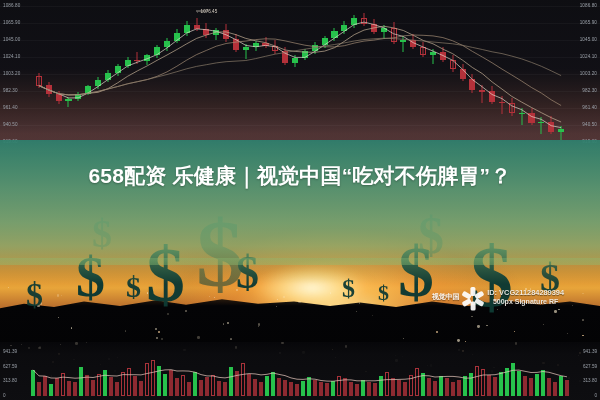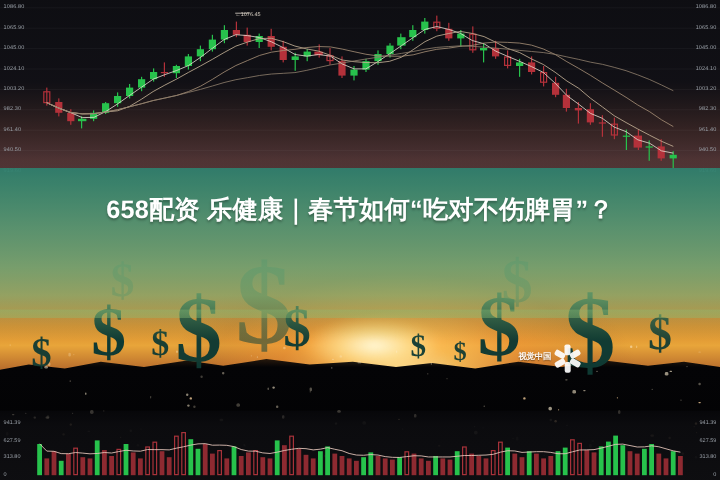--- a/index.html
+++ b/index.html
@@ -715,28 +715,32 @@
         <div class="vaxis-lab" style="right: 3px; top: 21.6668px;">627.59</div>
         <div class="vaxis-lab" style="right: 3px; top: 36.3332px;">313.80</div>
         <div class="vaxis-lab" style="right: 3px; top: 51px;">0</div>
       </div>
   </div>
 
   <div class="green-band"></div>
   <div class="green-band-soft"></div>
 
   <div class="title-wrap">
-    <div class="title-line">658配资 乐健康｜春节如何“吃对不伤脾胃”？</div>
+    <div class="title-line">658配资 乐健康｜视觉中国“吃对不伤脾胃”？</div>
   </div>
 
   <div class="wm">
     <div class="wm-cn">视觉中国</div>
     <div class="wm-mark" id="wm-mark">
         <span style="transform: translate(-50%, -100%) rotate(0deg) translateY(-1px);"></span>
         <span style="transform: translate(-50%, -100%) rotate(60deg) translateY(-1px);"></span>
         <span style="transform: translate(-50%, -100%) rotate(120deg) translateY(-1px);"></span>
         <span style="transform: translate(-50%, -100%) rotate(180deg) translateY(-1px);"></span>
         <span style="transform: translate(-50%, -100%) rotate(240deg) translateY(-1px);"></span>
         <span style="transform: translate(-50%, -100%) rotate(300deg) translateY(-1px);"></span>
       </div>
+    <div class="wm-text">
+      <div class="wm-id">ID: VCG211284289394</div>
+      <div class="wm-sub">500px Signature RF</div>
+    </div>
   </div>
 
 </div>
 
 </body></html>

